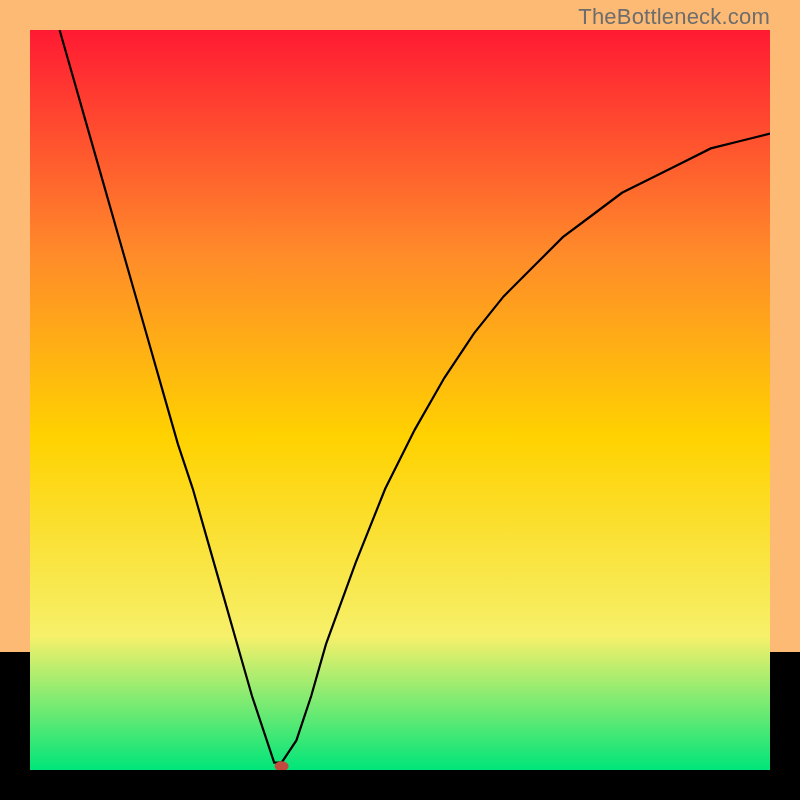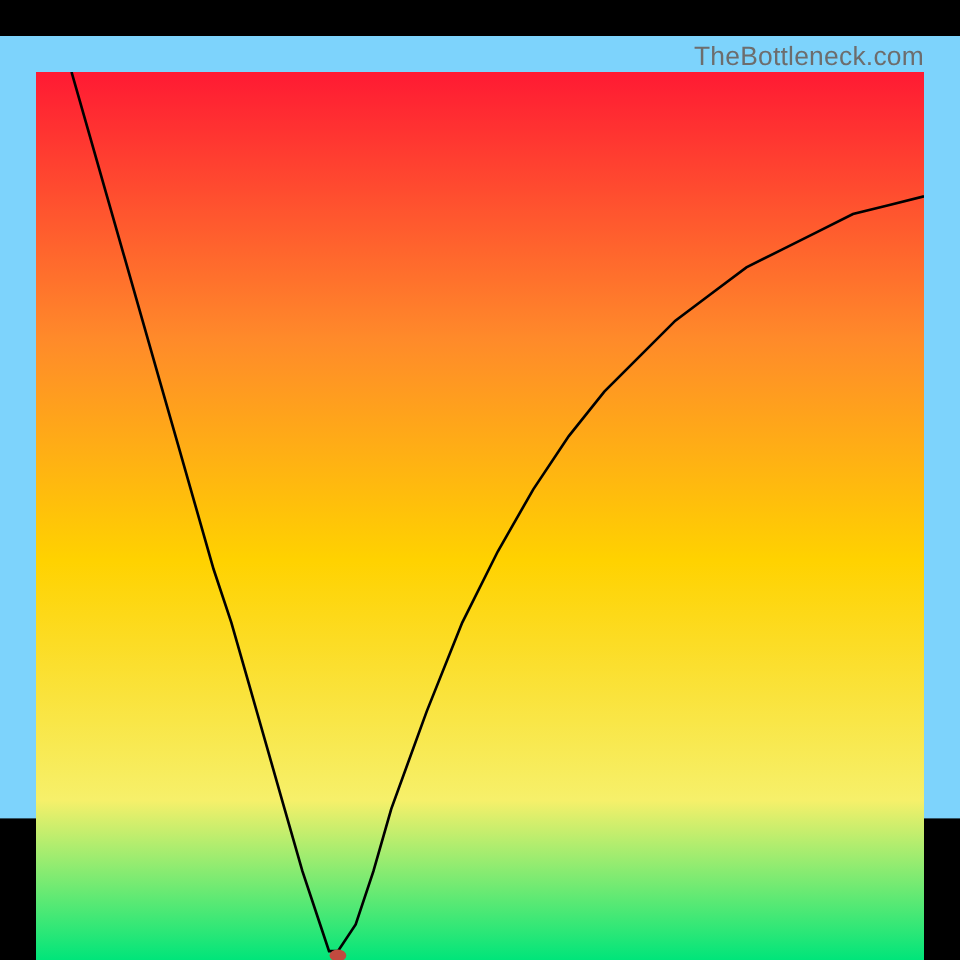--- a/index.html
+++ b/index.html
@@ -9,22 +9,21 @@
     height: 800px;
     background: #000;
     overflow: hidden;
   }
   .frame {
     position: absolute;
     left: 0;
     top: 0;
     width: 800px;
     height: 652px;
-    background: #7dd3fc;
-    margin-top: 30px;
+    background: #fdba74;
   }
   .plot-area {
     position: absolute;
     left: 30px;
     top: 30px;
     width: 740px;
     height: 740px;
   }
   .watermark {
     position: absolute;

